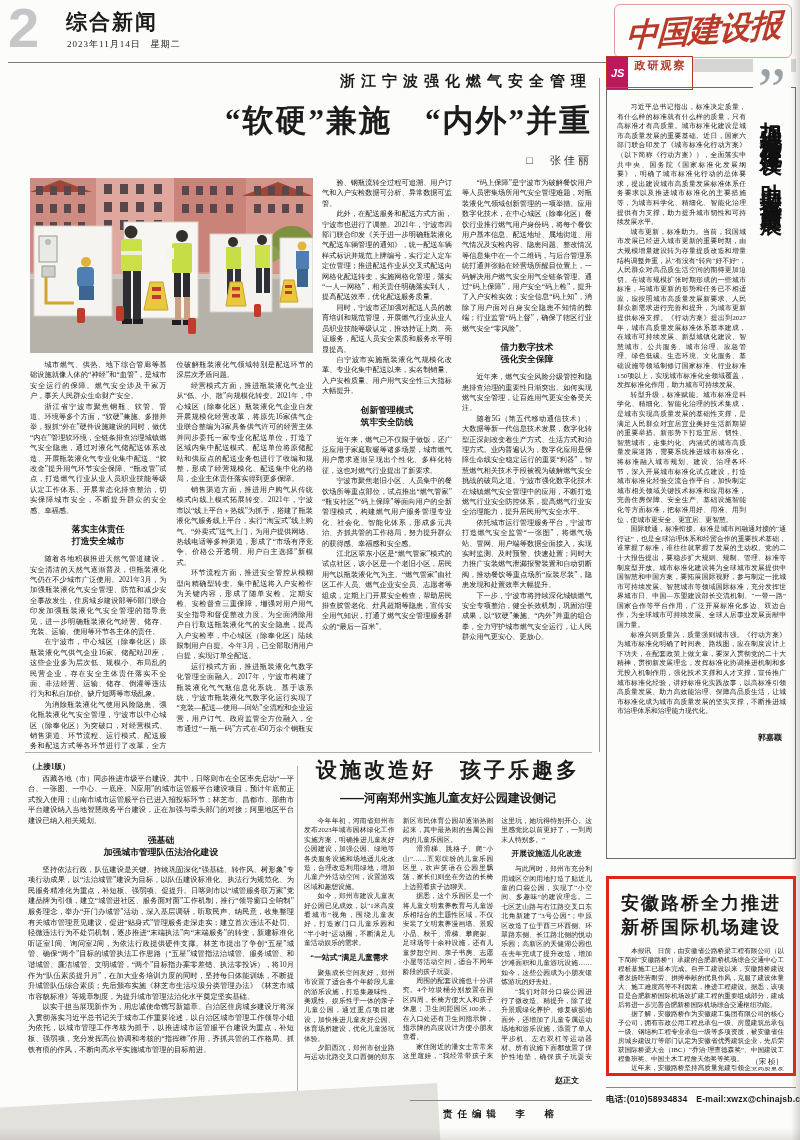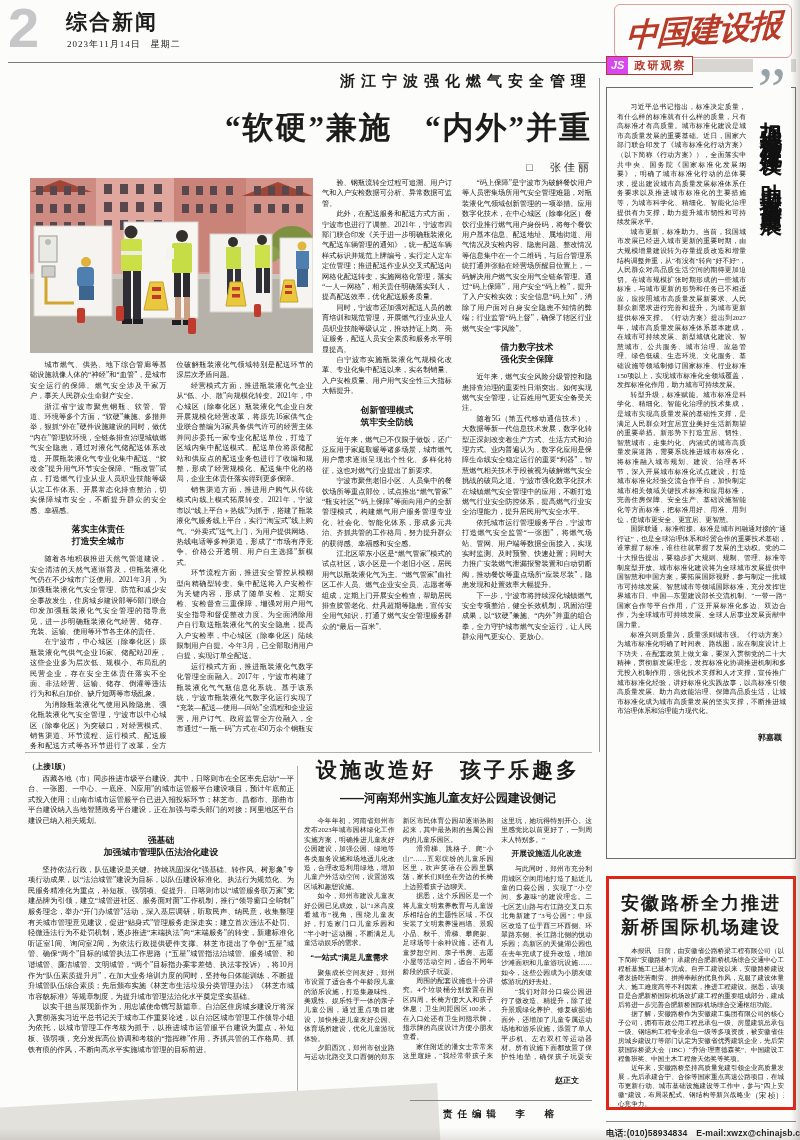--- a/index.html
+++ b/index.html
@@ -17,21 +17,21 @@
   .masthead-box { right:8px; top:4px; width:178px; height:54px; border:1px solid rgba(190,70,55,.5); border-radius:6px; display:flex; align-items:center; justify-content:center; }
   .masthead { color:#b93a28; font-size:32px; font-weight:900; font-style:italic; transform:rotate(-4deg) skewX(-6deg); letter-spacing:-1px; white-space:nowrap; }
   .header-rule { left:8px; top:62px; width:784px; border-top:1.5px solid #7a7a7a; }
   
   .v-rule-main { left:599px; top:78px; height:674px; border-left:1px solid #9a9a96; }
   .h-rule-mid { left:25px; top:752px; width:567px; border-top:1px solid #b0aeaa; }
   .v-rule-bottom { left:297px; top:766px; height:326px; border-left:1px solid #b0aeaa; }
   
   .main-head { left:25px; top:72px; width:567px; text-align:right; }
   .kicker { font-size:15px; font-weight:700; letter-spacing:6px; }
-  .main-title { font-size:31px; font-weight:900; letter-spacing:2px; margin-top:16px; }
+  .main-title { font-size:31px; font-weight:900; letter-spacing:2px; margin-top:9px; }
   .byline { font-size:11px; margin-top:11px; letter-spacing:3px; color:#333; }
   .photo-wrap { left:30px; top:178px; width:283px; height:175px; }
   .body-text { font-size:7.2px; line-height:10.4px; text-align:justify; }
   .cols2 { column-count:2; column-gap:10px; overflow:hidden; }
   .main-left { left:30px; top:360px; width:283px; height:392px; }
   .main-right { left:322px; top:178px; width:270px; height:574px; }
   .para { text-indent:2em; margin:0; break-inside:auto; }
   .sub-h { text-align:center; text-indent:0; font-weight:700; white-space:pre-line; font-size:8.8px; line-height:12px; margin:7px 0; font-family:"Liberation Sans",sans-serif; break-inside:avoid; }
   
   .cont-article { left:28px; top:762px; width:266px; height:332px; font-size:7.3px; line-height:10.6px; text-align:justify; overflow:hidden; }
@@ -41,28 +41,28 @@
   .park-title { text-align:center; font-size:21px; font-weight:900; letter-spacing:3px; }
   .park-subtitle { text-align:center; font-size:12px; font-weight:900; margin-top:6px; font-family:"Liberation Sans",sans-serif; }
   .park-cols { margin-top:9px; column-count:3; column-gap:8px; height:252px; overflow:hidden; font-size:6.8px; line-height:9.4px; text-align:justify; }
   .park-cols .sub-h { font-size:7.8px; line-height:10px; margin:5px 0; }
   .park-byline { position:absolute; right:13px; bottom:8px; font-size:8px; font-weight:700; }
   
   .sidebar { left:606px; top:56px; width:190px; }
   .tag-row { position:relative; height:19px; }
   .tag-band { position:absolute; left:2px; top:3px; right:0; height:13px; background:#d8d6d2; }
   .js-tag { position:absolute; left:0; top:0; display:flex; align-items:stretch; background:#fff; border:1px solid #b5382a; }
-  .js-badge { background:#d946ef; color:#fff; font-weight:900; font-style:italic; font-size:11px; padding:2px 4px; font-family:"Liberation Sans",sans-serif; }
+  .js-badge { background:#be185d; color:#fff; font-weight:900; font-style:italic; font-size:11px; padding:10px 4px; font-family:"Liberation Sans",sans-serif; }
   .js-label { color:#b5382a; font-weight:900; font-size:11px; letter-spacing:2px; padding:1px 6px; font-family:"Liberation Sans",sans-serif; }
   .policy-box { position:relative; margin-top:12px; width:190px; height:772px; border:1px solid #6b6b68; padding:14px 9px 8px 10px; }
   .quote-mark { position:absolute; top:-30px; right:4px; font-size:64px; line-height:1; color:#99a3a7; background:#fcfcfa; padding:0 5px; font-family:"Liberation Serif",serif; }
   .v-headline { float:right; writing-mode:vertical-rl; height:400px; font-size:22px; font-weight:900; letter-spacing:4px; margin:2px 0 8px 10px; font-family:"Liberation Sans",sans-serif; color:#111; }
   .policy-text { font-size:6.8px; line-height:9.6px; text-align:justify; }
   .policy-sig { text-align:right; font-weight:900; font-size:8px; margin-top:16px; padding-right:4px; font-family:"Liberation Sans",sans-serif; }
-  .anhui-box { position:relative; margin-top:17px; width:190px; height:234px; border:3px solid #e02517; padding:12px 9px 8px 9px; overflow:hidden; }
+  .anhui-box { position:relative; margin-top:17px; width:190px; height:200px; border:3px solid #e02517; padding:12px 9px 8px 9px; overflow:hidden; }
   .anhui-title { text-align:center; font-size:18px; font-weight:900; letter-spacing:2px; line-height:24px; }
   .anhui-text { margin-top:7px; font-size:6.6px; line-height:9px; text-align:justify; }
   .anhui-sig { position:absolute; right:10px; bottom:6px; font-size:7.5px; background:#fff; }
   .contact-line { margin-top:11px; border-top:1px solid #888; padding-top:6px; font-size:8.6px; font-weight:700; font-family:"Liberation Sans",sans-serif; letter-spacing:0.2px; white-space:nowrap; }
   
   .editor-box { left:410px; top:1100px; width:182px; border-top:1px solid #888; text-align:center; padding-top:7px; font-size:9.5px; font-weight:700; letter-spacing:5px; font-family:"Liberation Sans",sans-serif; }
   .scan-diag { left:-30px; top:1096px; width:470px; height:90px; background:#e3e1dc; transform:rotate(-3.2deg); }
   .scan-edge { right:0; top:0; width:9px; height:1140px; background:linear-gradient(to right, rgba(0,0,0,0), rgba(120,115,108,.28)); }
   .scan-bottom { left:0; top:1128px; width:800px; height:12px; background:linear-gradient(to bottom, rgba(0,0,0,0), rgba(120,115,108,.18)); }
 </style>

